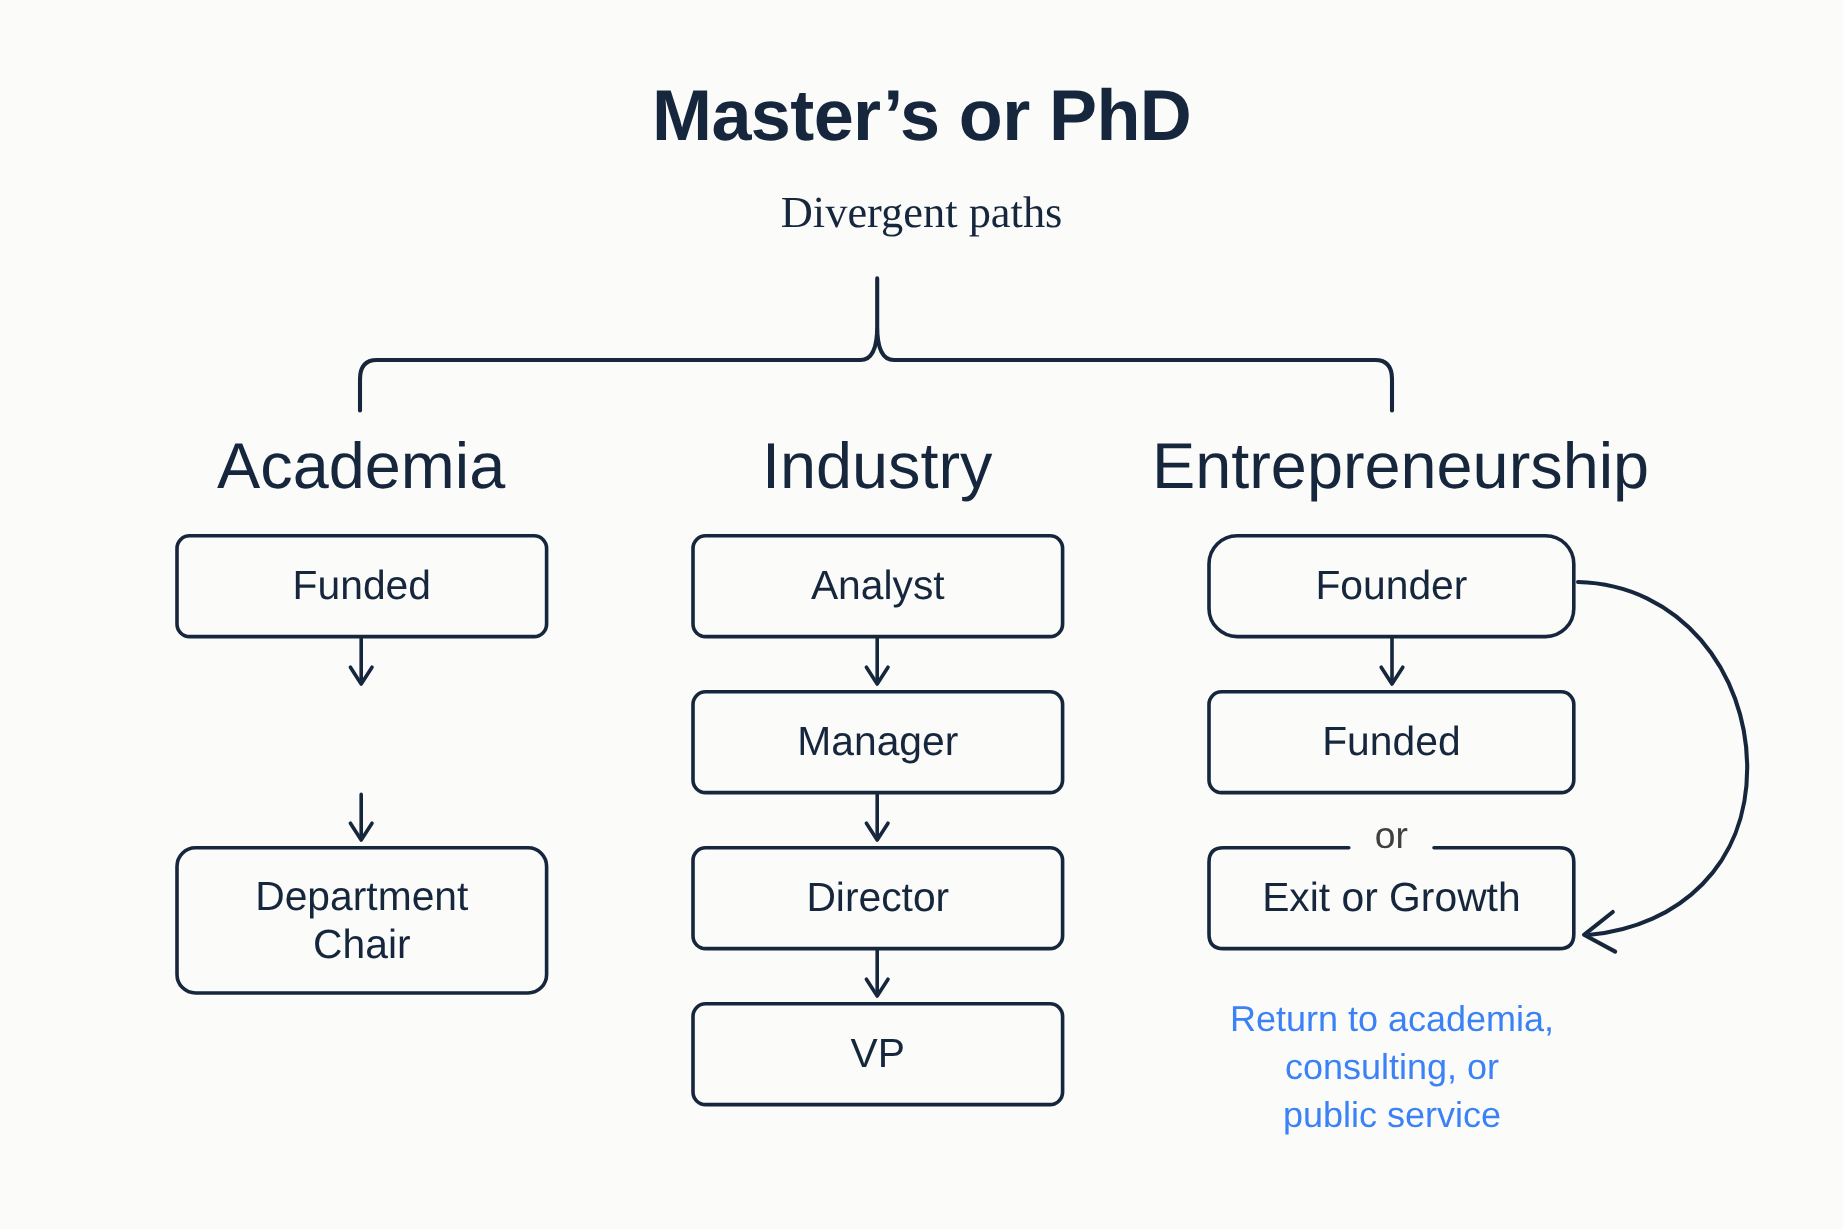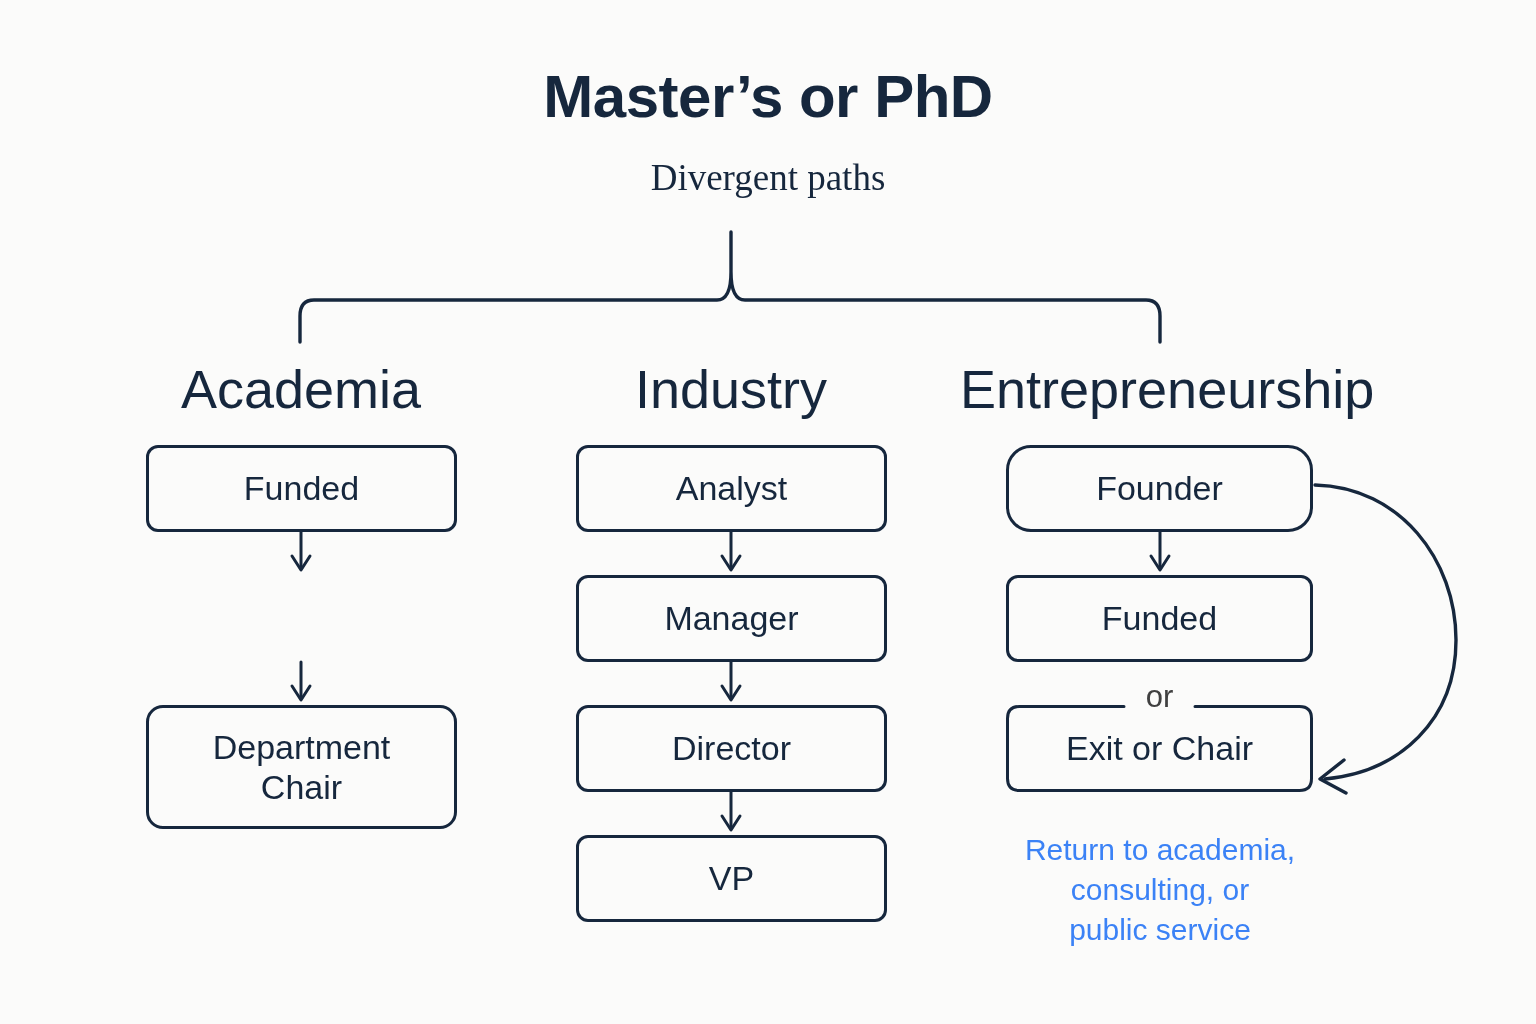--- a/index.html
+++ b/index.html
@@ -171,20 +171,20 @@
   <div class="node" style="left:1006px; top:445px; width:307px; height:87px;border-radius:25px;">Founder</div>
   <div class="node" style="left:1006px; top:575px; width:307px; height:87px;">Funded</div>
 
   <svg style="position:absolute; left:1006px; top:705px; width:307px; height:87px; overflow:visible;" viewBox="0 0 307 87" width="307" height="87" xmlns="http://www.w3.org/2000/svg">
     <path fill="none" stroke="#16273D" stroke-width="3" stroke-linecap="round" d="M 118 1.5 L 13.5 1.5 Q 1.5 1.5 1.5 13.5
              L 1.5 73.5 Q 1.5 85.5 13.5 85.5
              L 293.5 85.5 Q 305.5 85.5 305.5 73.5
              L 305.5 13.5 Q 305.5 1.5 293.5 1.5
              L 189 1.5"></path>
   </svg>
-  <div class="node legend-top" style="left:1006px; top:705px; width:307px; height:87px; border-color:transparent;">Exit or Chair</div>
+  <div class="node legend-top" style="left:1006px; top:705px; width:307px; height:87px; border-color:transparent;">Exit or Growth</div>
   <div class="legend-label" style="left:1006px; top:681px; width:307px; text-align:center; background:transparent; padding:0;">or</div>
 
   <div id="caption" style="left:960px; top:830px; width:400px;">Return to academia,
 consulting, or
 public service</div>
 
 </div>
 
 </body></html>

